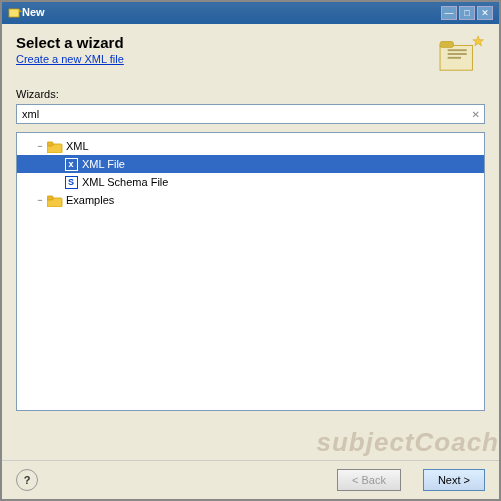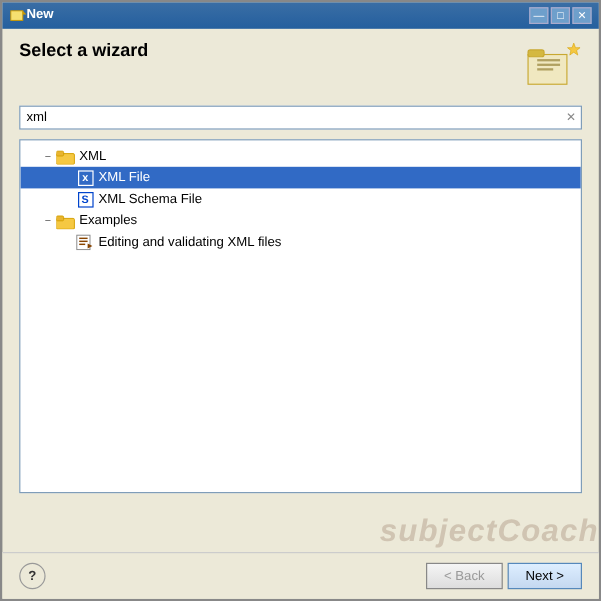--- a/index.html
+++ b/index.html
@@ -231,21 +231,21 @@
       cursor: pointer;
       color: #333;
     }
 
     .btn {
       padding: 4px 14px;
       font-size: 11px;
       border: 1px solid #888;
       background: linear-gradient(to bottom, #f5f5f5, #ddd);
       cursor: pointer;
-      margin-left: 4px;
+      margin-left: 22px;
       min-width: 60px;
       color: #000;
     }
 
     .btn:disabled {
       color: #999;
       cursor: default;
     }
 
     .btn.active {
@@ -278,35 +278,37 @@
       <div class="title-btn">□</div>
       <div class="title-btn">✕</div>
     </div>
   </div>
 
   <div class="content">
 
     <div class="header-section">
       <div class="header-text">
         <h2>Select a wizard</h2>
+        <p>Create a new XML file</p>
       </div>
       <div class="wizard-icon">
         <svg width="48" height="42" viewBox="0 0 48 42">
 
           <rect x="2" y="12" width="34" height="26" fill="#f0e8c0" stroke="#c8a830" stroke-width="1"></rect>
           <rect x="2" y="8" width="14" height="6" rx="2" fill="#d4b840" stroke="#c8a830" stroke-width="1"></rect>
           <rect x="10" y="16" width="20" height="2" fill="#b0a060"></rect>
           <rect x="10" y="20" width="20" height="2" fill="#b0a060"></rect>
           <rect x="10" y="24" width="14" height="2" fill="#b0a060"></rect>
 
           <polygon points="42,2 43.5,6 47.5,6 44.5,8.5 45.5,12.5 42,10 38.5,12.5 39.5,8.5 36.5,6 40.5,6" fill="#f5c842" stroke="#d4a000" stroke-width="0.5"></polygon>
         </svg>
       </div>
     </div>
 
+    <div class="wizards-label">Wizards:</div>
 
     <div class="search-bar">
       <input class="search-input" type="text" value="xml" style="">
       <span class="search-clear">✕</span>
     </div>
 
     <div class="tree-container">
 
       <div class="tree-item">
         <span class="tree-indent"></span>
@@ -345,35 +347,20 @@
         <span class="tree-toggle">−</span>
         <span class="tree-node-icon folder-icon">
           <svg width="16" height="14" viewBox="0 0 16 14">
             <rect x="0" y="5" width="15" height="9" rx="1" fill="#f5c842" stroke="#d4a000" stroke-width="0.8"></rect>
             <rect x="0" y="3" width="6" height="4" rx="1" fill="#e8b430" stroke="#d4a000" stroke-width="0.8"></rect>
           </svg>
         </span>
         <span class="tree-label">Examples</span>
       </div>
 
-      <div class="tree-item">
-        <span class="tree-indent"></span>
-        <span class="tree-indent"></span>
-        <span class="tree-toggle" style="width:14px"></span>
-        <span class="tree-node-icon example-icon">
-          <svg width="16" height="14" viewBox="0 0 16 14">
-            <rect x="1" y="1" width="11" height="12" fill="white" stroke="#888" stroke-width="0.8"></rect>
-            <rect x="3" y="3" width="7" height="1.2" fill="#884400"></rect>
-            <rect x="3" y="5.5" width="7" height="1.2" fill="#884400"></rect>
-            <rect x="3" y="8" width="5" height="1.2" fill="#884400"></rect>
-            <polygon points="10,8 14,10 10,12" fill="#884400"></polygon>
-          </svg>
-        </span>
-        <span class="tree-label">Editing and validating XML files</span>
-      </div>
 
     </div>
   </div>
 
   <div class="watermark">subjectCoach</div>
 
   <div class="button-bar">
     <div class="help-btn">?</div>
     <button class="btn" disabled="">&lt; Back</button>
     <button class="btn active">Next &gt;</button>

